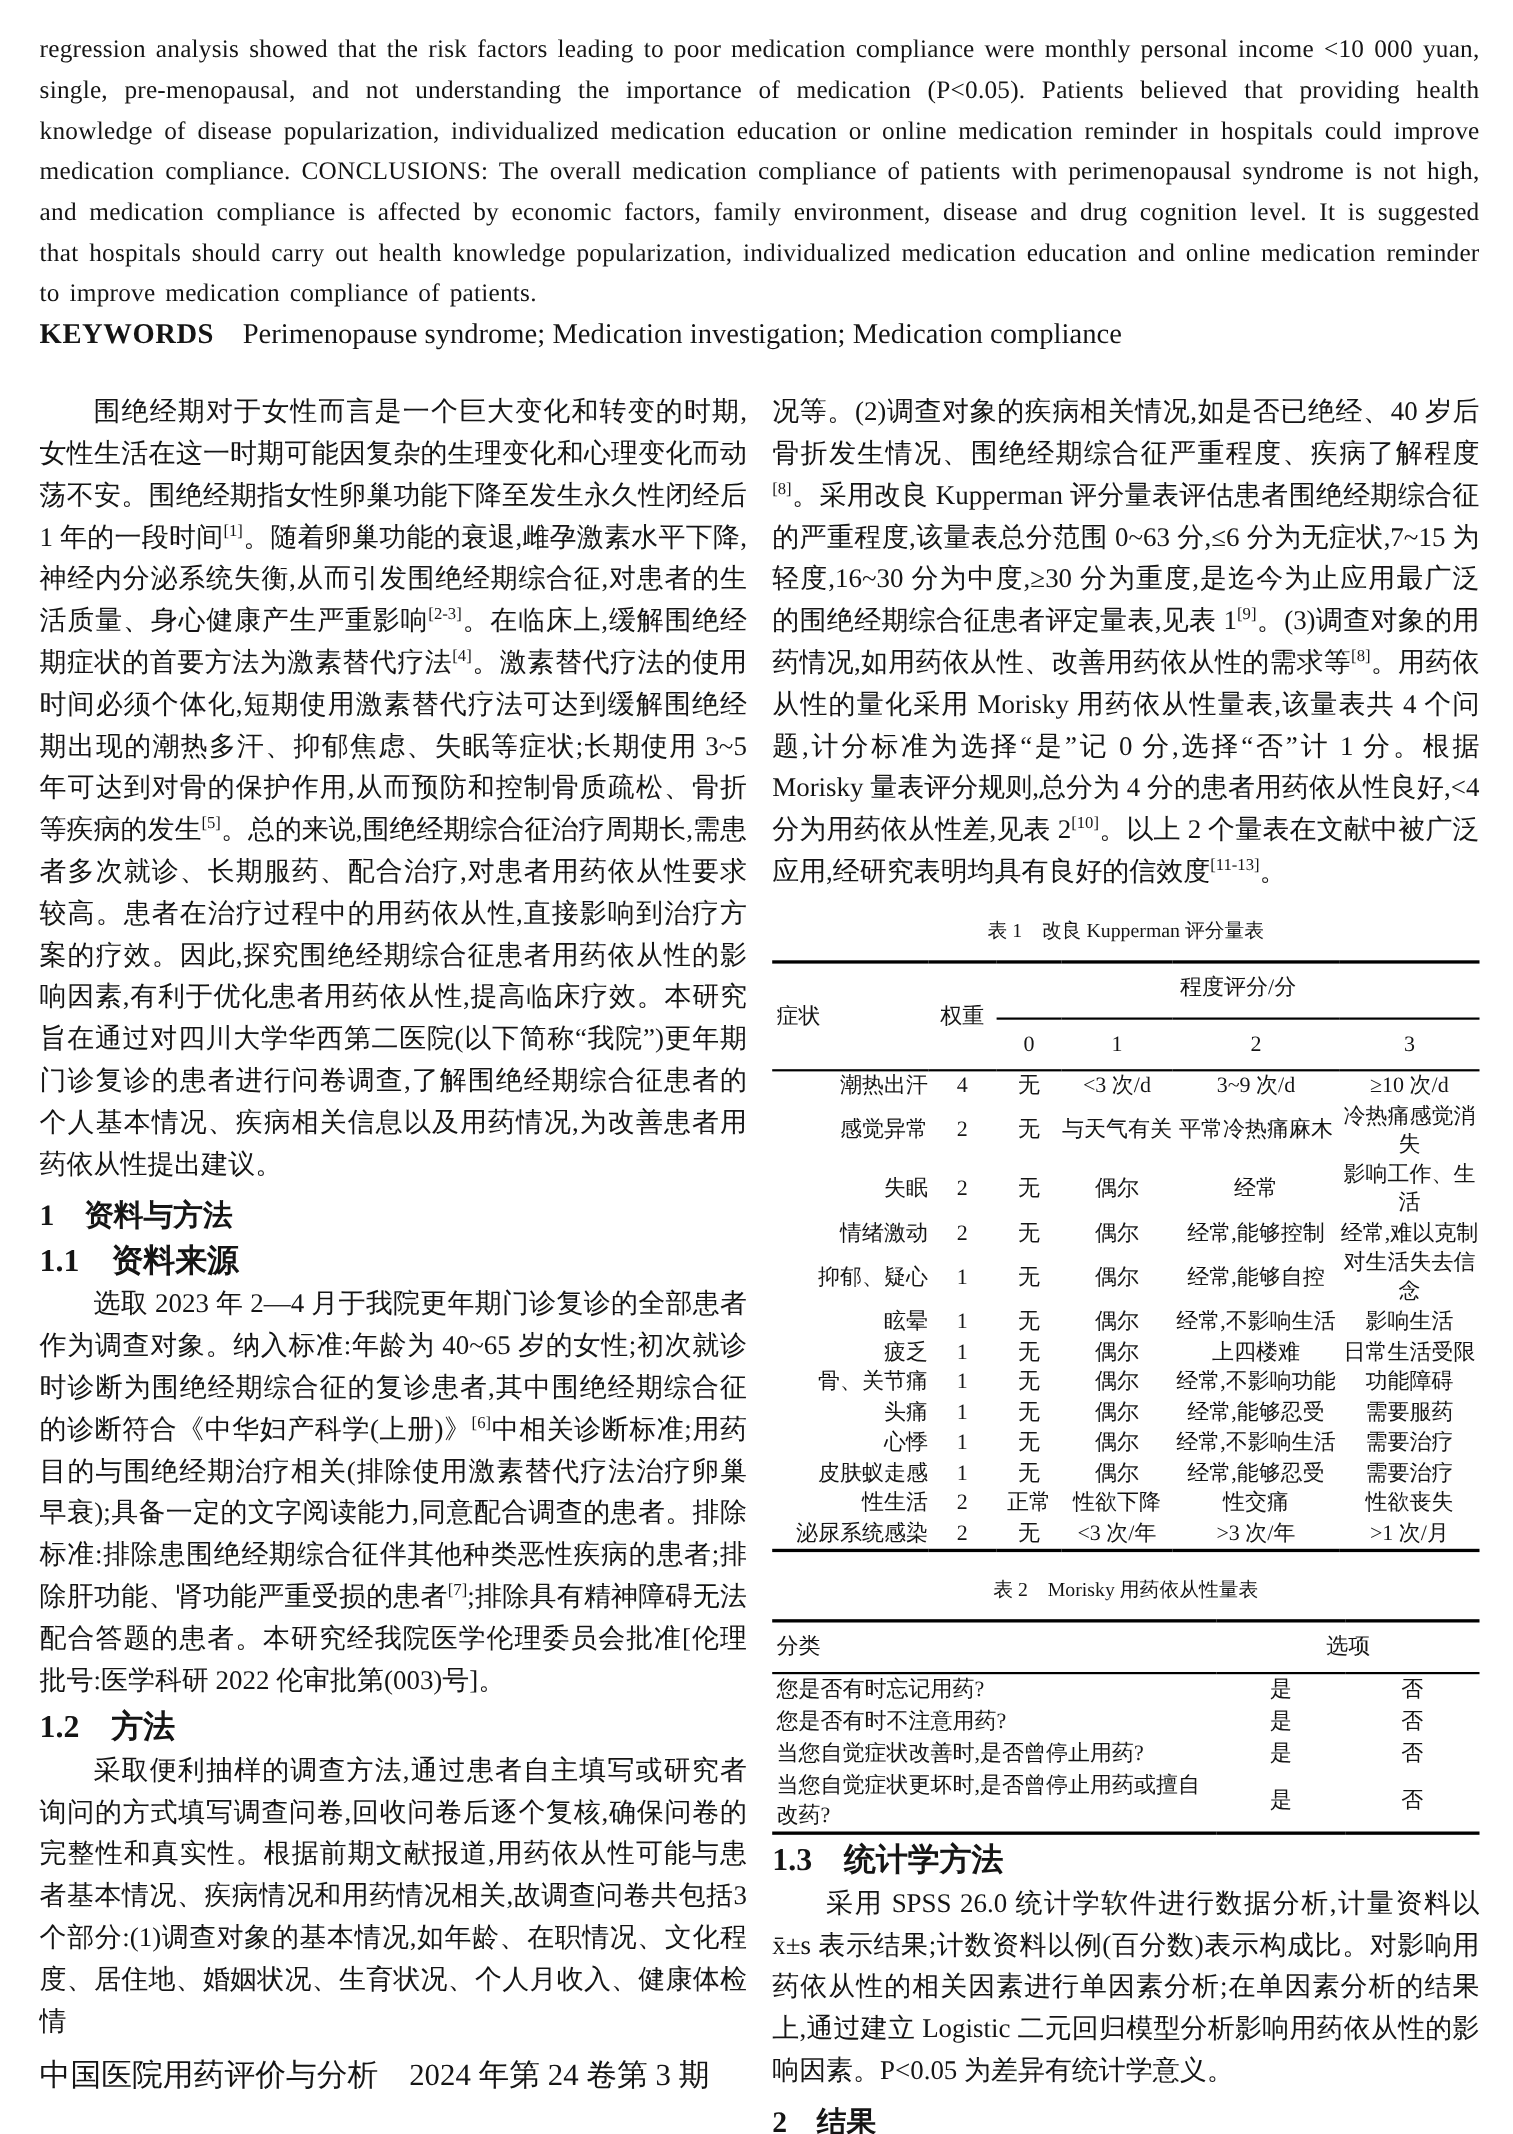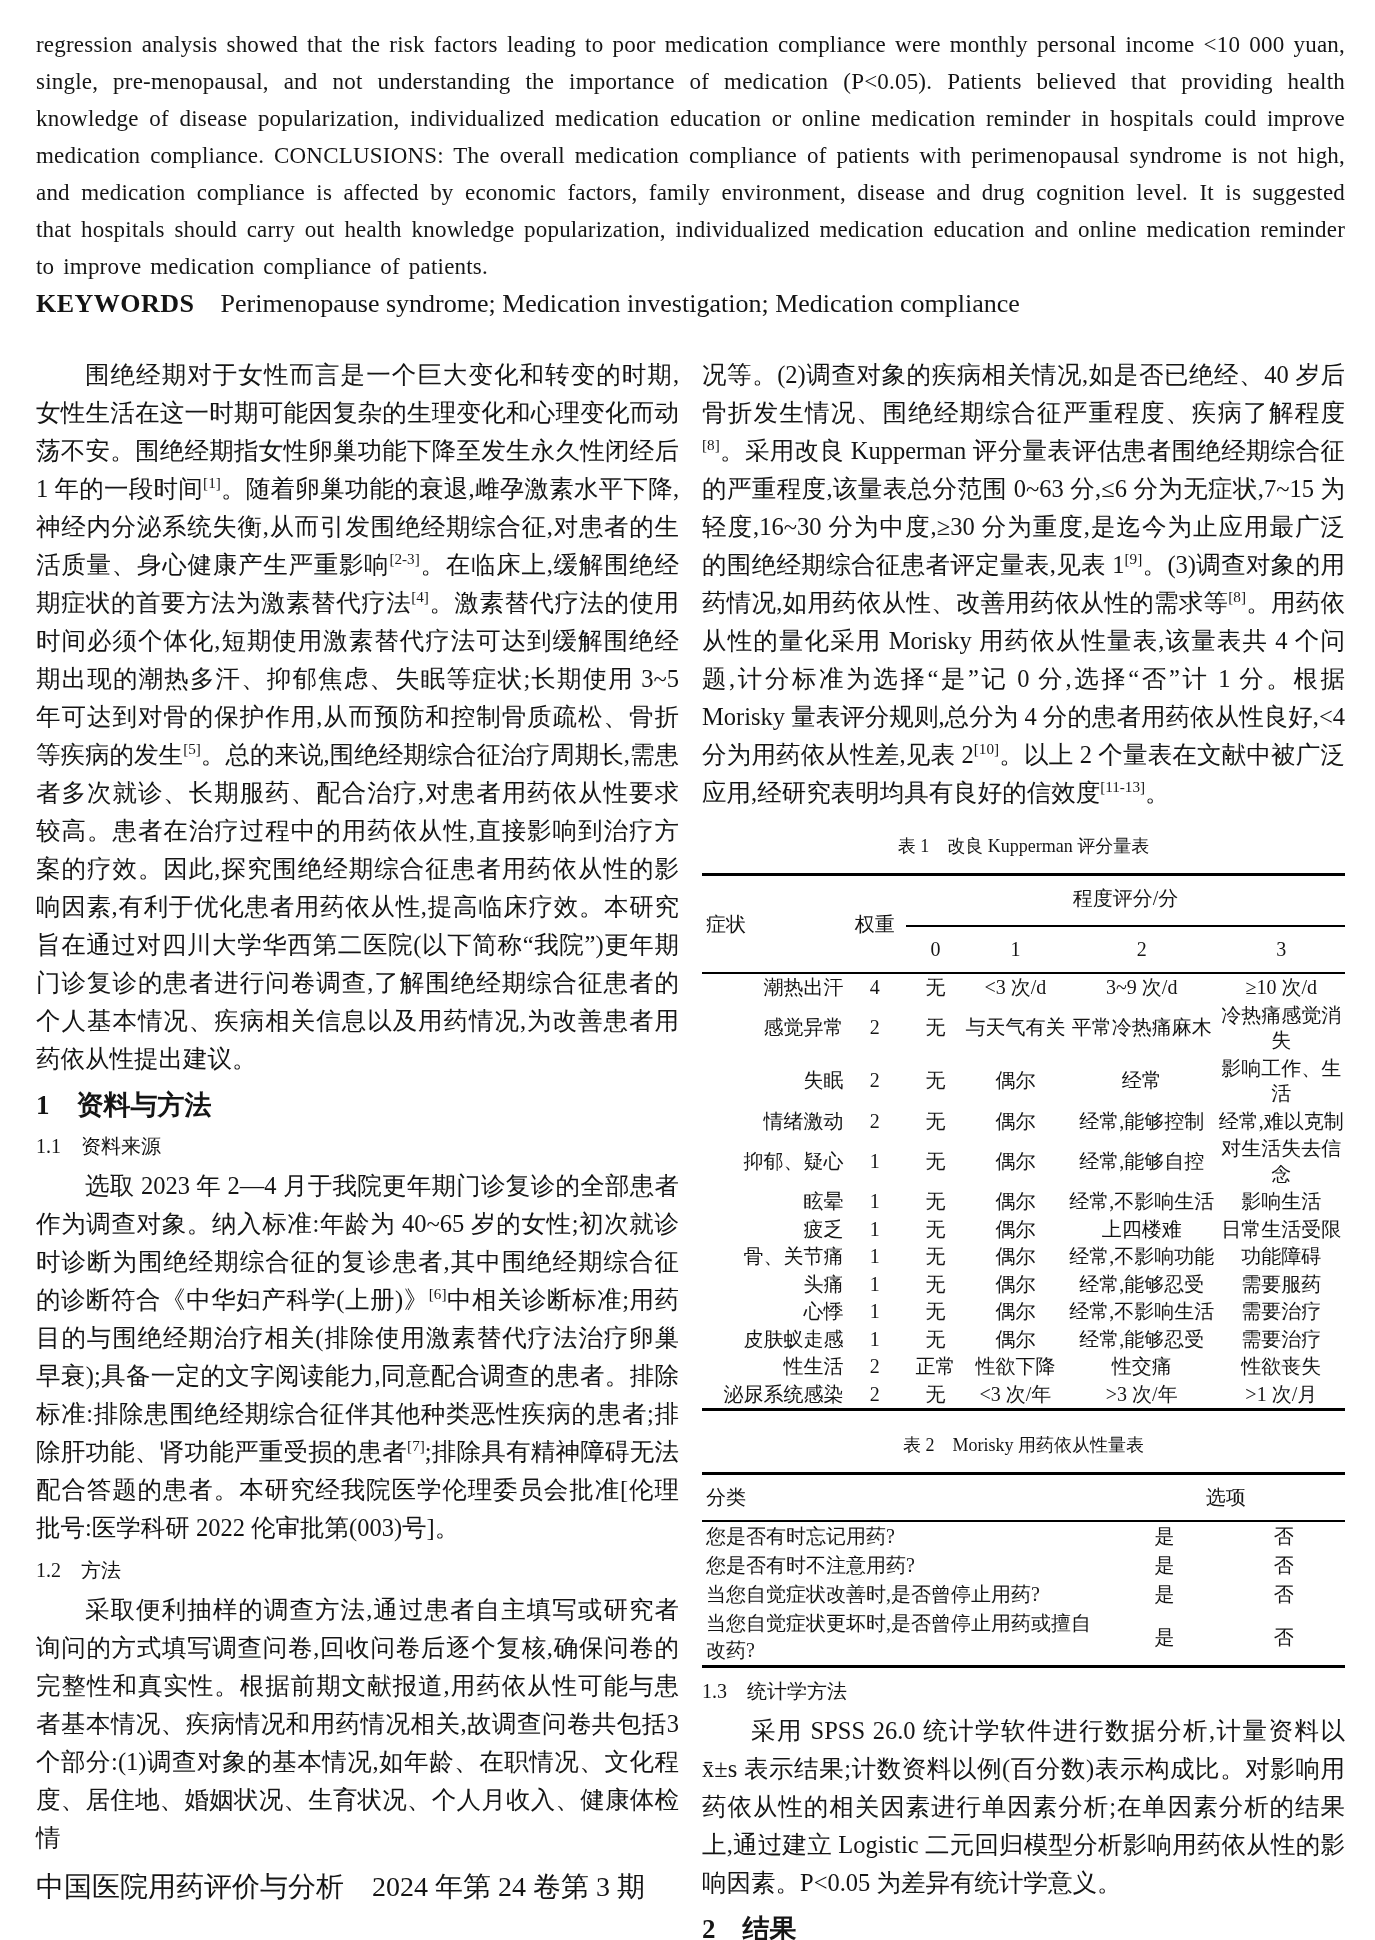--- a/index.html
+++ b/index.html
@@ -22,21 +22,21 @@
   .kw-label { font-weight:bold; margin-right:26px; letter-spacing:0.5px; }
 
   
   .columns { display:flex; justify-content:space-between; margin-top:34px; }
   .col { width:643px; font-size:24.5px; line-height:38px; text-align:justify; }
   .col p.para { text-indent:2em; }
   .col p.noindent { text-indent:0; }
   sup { font-size:0.62em; vertical-align:super; line-height:0; }
 
   .h1x { font-size:27px; font-weight:bold; margin:9px 0 6px; line-height:36px; }
-  .h2x { font-size:20px; font-weight:normal; margin:6px 0 4px; line-height:34px; }
+  .h2x { font-size:29px; font-weight:bold; margin:6px 0 4px; line-height:34px; }
 
   
   .tbl-title { text-align:center; font-weight:normal; font-size:18px; margin:15px 0 8px; }
   table { width:100%; border-collapse:collapse; font-size:20px; table-layout:fixed; }
   table { border-top:3px solid #000; border-bottom:3px solid #000; }
   th { font-weight:normal; text-align:center; padding:3px 0 4px; }
   td { text-align:center; vertical-align:middle; padding:1px 0; }
 
   .t1 thead th.sym { text-align:left; padding-left:4px; }
   .t1 thead th.degree { border-bottom:2px solid #000; padding-bottom:8px; }

